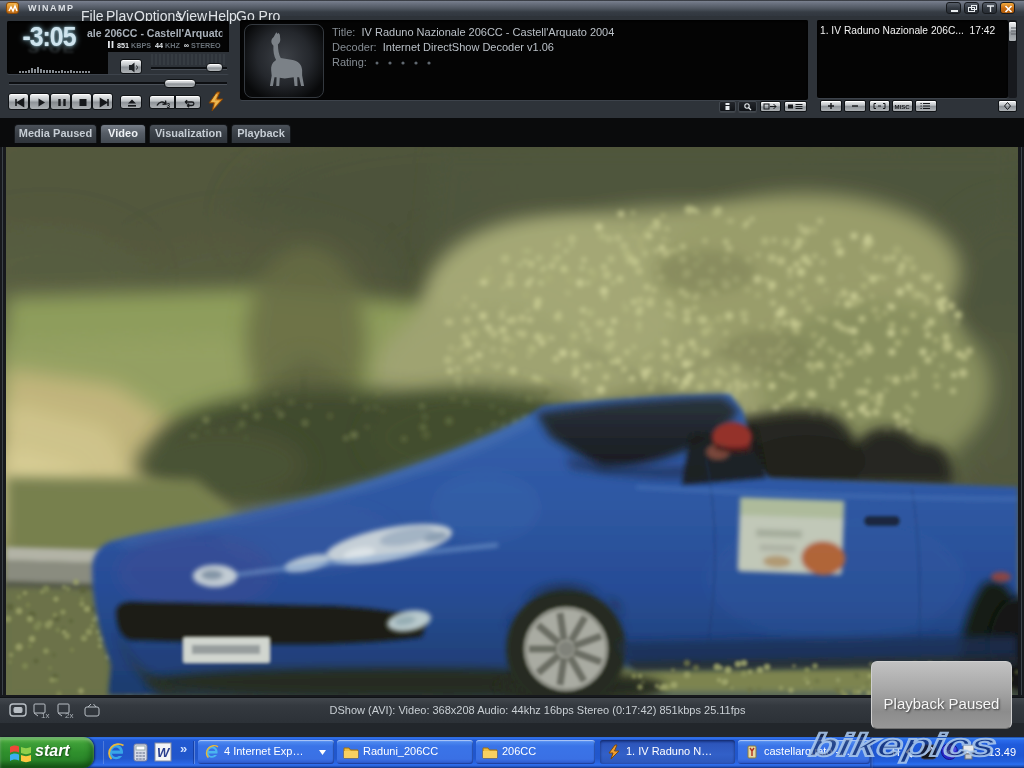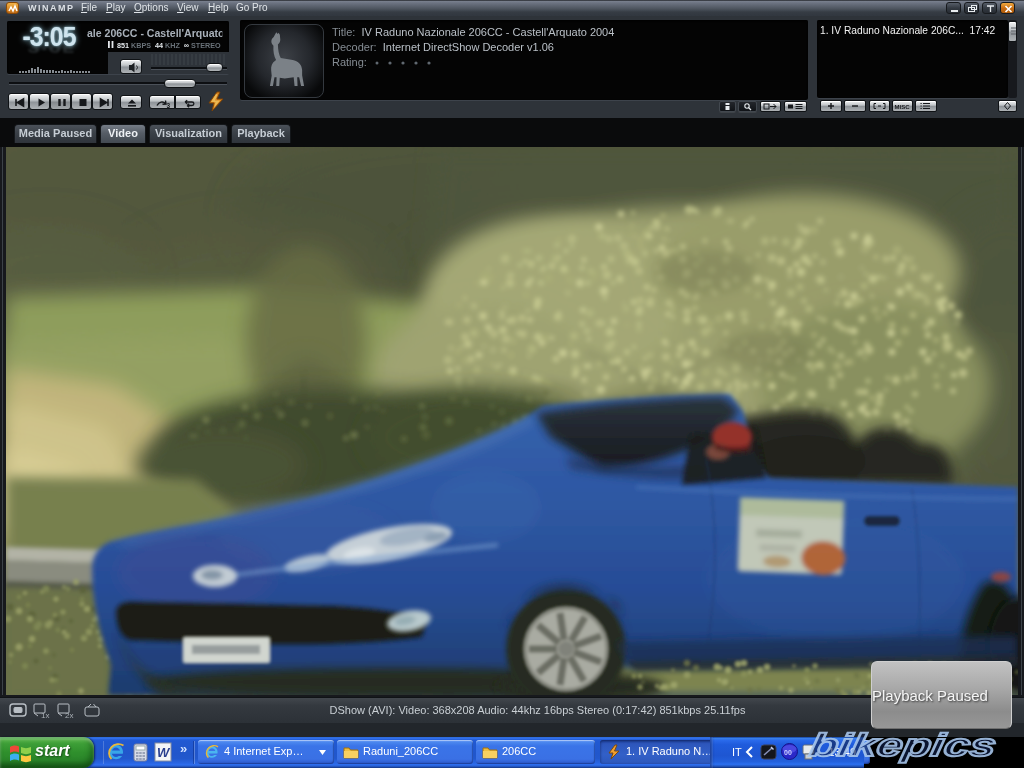--- a/index.html
+++ b/index.html
@@ -8,21 +8,21 @@
 .abs{position:absolute}
 
 
 #wa{position:absolute;top:0;left:0;width:1024px;height:737px;background:#2e3339}
 #titlebar{position:absolute;top:0;left:0;width:1024px;height:16px;
  background:linear-gradient(to bottom,#14161a 0%,#787f8d 8%,#6b7280 20%,#4d545e 55%,#363c44 75%,#31373f 100%)}
 #titlebar .logo{position:absolute;left:6px;top:2px;width:13px;height:12px;border-radius:3px;
  background:linear-gradient(to bottom,#f2b348,#c06a14);border:1px solid #8a4a08}
 #titlebar .logo svg{position:absolute;left:0;top:0}
 .wamark{position:absolute;left:28px;top:2px;font-size:9px;font-weight:bold;color:#dde1e6;letter-spacing:1.5px;top:3px}
-.menu{position:absolute;top:2px;font-size:10px;color:#dfe3e7}
+.menu{position:absolute;top:8px;font-size:14px;color:#dfe3e7}
 .menu u{text-decoration:underline}
 
 .wbtn{position:absolute;top:2px;width:15px;height:12px;border-radius:3px;border:1px solid #171a1e;
  background:linear-gradient(to bottom,#565d68,#343a42 50%,#272c33);color:#e8ecef}
 .wbtn svg{position:absolute;left:0;top:0}
 .wbtn.close{background:linear-gradient(to bottom,#f0a83e,#c56a11 55%,#b05c0a)}
 
 
 .blackpanel{position:absolute;background:#040404;border-radius:2px;box-shadow:0 1px 0 rgba(90,98,108,.35), inset 0 1px 2px #000}
 
@@ -58,24 +58,24 @@
 #statusbar{position:absolute;top:697px;left:0;width:1024px;height:26px;
  background:linear-gradient(to bottom,#42474d 0%,#34393f 30%,#2c3137 100%);border-top:1px solid #101316;
  color:#c9cfd4;font-size:11px}
 #statustext{position:absolute;top:6px;left:0;width:1075px;text-align:center}
 #botfill{position:absolute;top:723px;left:0;width:1024px;height:14px;background:#22262b}
 
 
 #ppbox{position:absolute;left:871px;top:661px;width:141px;height:68px;border-radius:6px;
  background:linear-gradient(to bottom,#c2c2c2 0%,#a8a8a8 40%,#8c8c8c 75%,#979797 100%);
  border:1px solid #cfcfcf;border-bottom-color:#6f6f6f;z-index:30}
-#ppbox div{margin-top:25px;font-size:15px;color:#f6f6f6;text-shadow:1px 1px 2px rgba(45,45,45,.95)}
-
-
-#taskbar{position:absolute;top:737px;left:0;width:864px;height:31px;
+#ppbox div{margin-top:33px;text-align:center;font-size:15px;color:#f6f6f6;text-shadow:1px 1px 2px rgba(45,45,45,.95)}
+
+
+#taskbar{position:absolute;top:737px;left:0;width:1024px;height:31px;
  background:linear-gradient(to bottom,#1d55c8 0%,#3d80f4 3%,#2863e2 6%,#2159d2 12%,#2156cb 55%,#2258cd 70%,#2a66e4 85%,#2e6ff0 90%,#2457c4 95%,#16357e 100%)}
 #startbtn{position:absolute;left:0;top:0;width:94px;height:31px;border-radius:0 11px 11px 0;
  background:linear-gradient(to bottom,#2a8a2a 0%,#55b148 8%,#3d9e37 22%,#2f8f2c 50%,#2b872a 75%,#1f6a1f 100%);
  box-shadow:inset 0 2px 3px rgba(255,255,255,.35), inset -3px -4px 6px rgba(0,40,0,.45), 1px 0 2px rgba(0,0,30,.6);
  color:#fff;font-size:16px;font-weight:bold;font-style:italic}
 #startbtn .stxt{position:absolute;left:35px;top:5px;text-shadow:1px 1px 2px #184a18}
 .tbtn{position:absolute;top:3px;height:24px;border-radius:3px;
  background:linear-gradient(to bottom,#71a1f5 0%,#4a86ee 10%,#3a74e8 25%,#3a70e4 80%,#2e5cd0 95%,#2a54c0 100%);
  box-shadow:inset 0 1px 0 rgba(255,255,255,.4), inset -1px -1px 1px rgba(10,30,90,.4);
  color:#fff;font-size:11px;white-space:nowrap;overflow:hidden}

